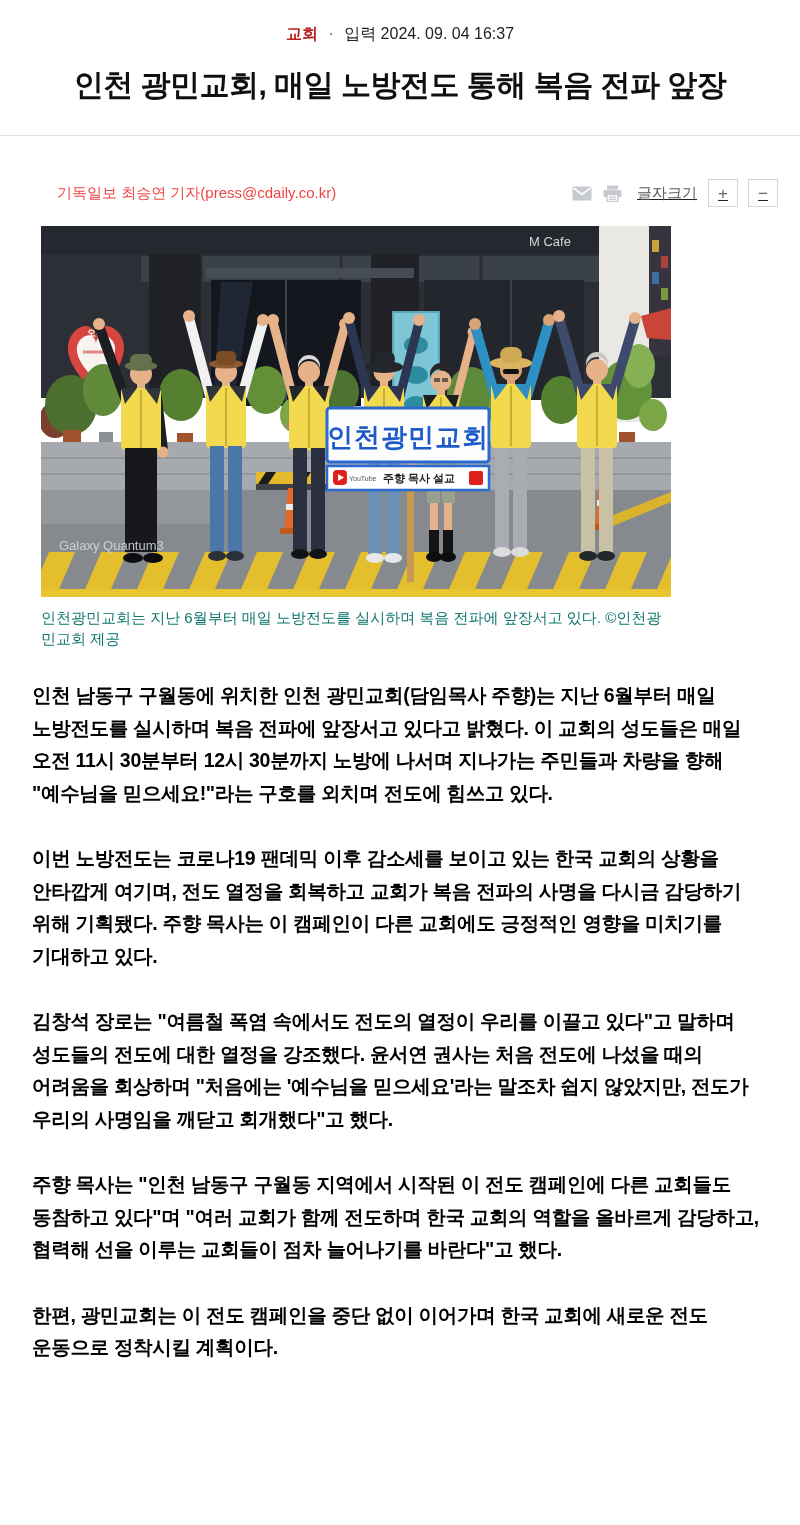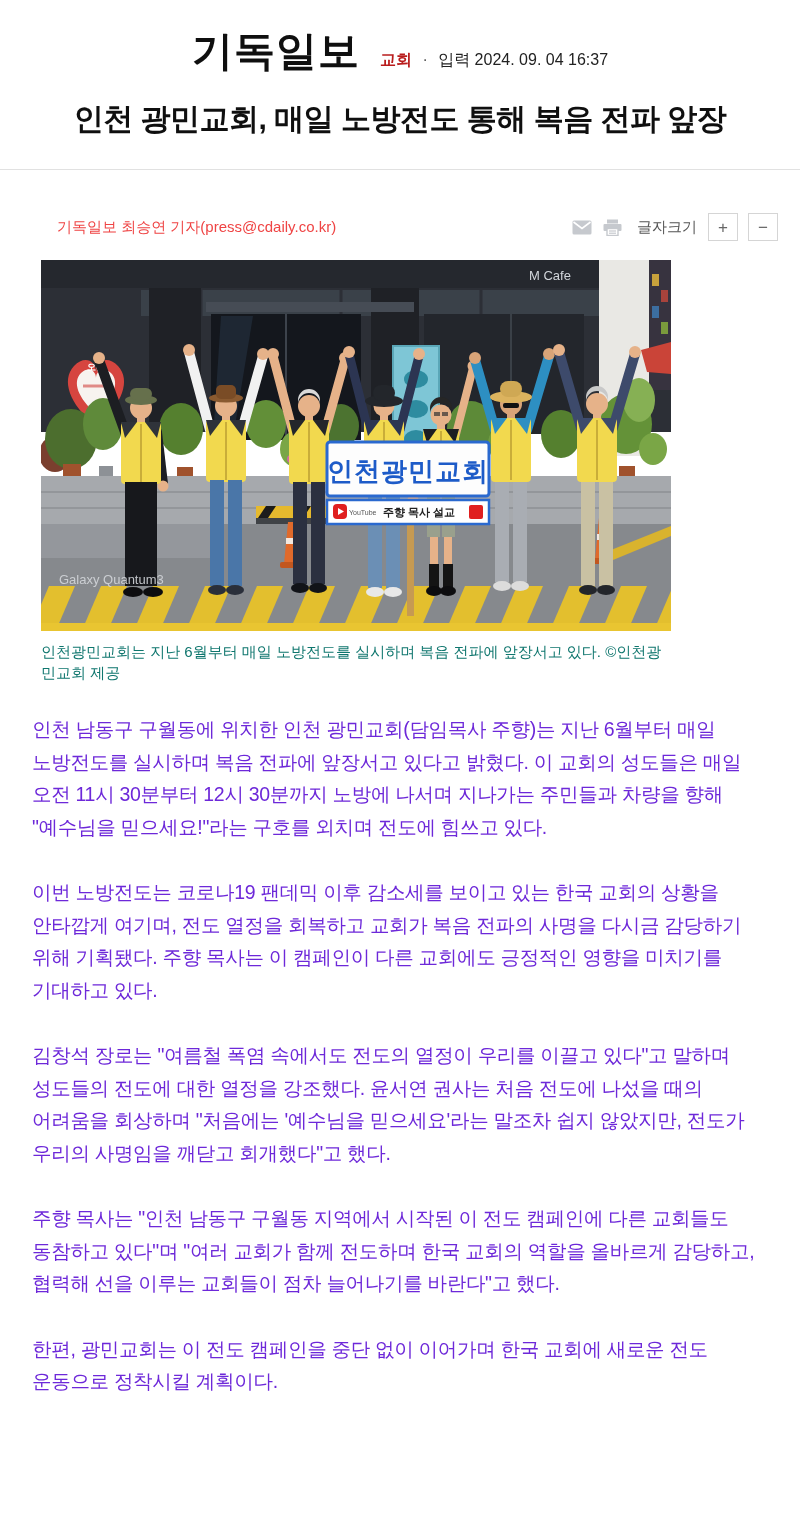--- a/index.html
+++ b/index.html
@@ -9,41 +9,40 @@
   .masthead{display:flex;justify-content:center;align-items:baseline;gap:20px;padding-top:24px;}
   .logo{font-size:41px;font-weight:900;color:#0f0f0f;letter-spacing:1px;cursor:pointer;}
   .meta{font-size:16px;color:#222;}
   .meta .cat{font-weight:700;color:#b91c1c;}
   .meta .sep{margin:0 6px;color:#555;}
   h1.headline{margin:20px 32px 0;text-align:center;font-size:30px;line-height:40px;font-weight:800;color:#0f0f0f;letter-spacing:-0.5px;}
   .divider{border:0;border-top:1px solid #e1e1e1;margin:30px 0 0;}
   
   .byline-row{display:flex;justify-content:space-between;align-items:center;margin:42px 22px 0 57px;height:30px;}
   .reporter{font-size:15px;color:#ef4444;}
-  .tools{display:flex;align-items:center;gap:11px;}
+  .tools{display:flex;align-items:center;gap:11px;text-decoration:underline;}
   .tool-icon{display:inline-flex;cursor:pointer;}
   .fs-label{font-size:15px;color:#555;margin-left:4px;}
   .fs-btn{width:30px;height:28px;border:1px solid #d5d5d5;background:#fff;color:#666;font-size:17px;line-height:26px;text-align:center;cursor:pointer;box-sizing:border-box;}
   .fs-btn.minus{margin-left:-1px;}
   
   figure{margin:12px 41px 0;width:630px;}
   figure svg{display:block;}
   figcaption{margin-top:10px;font-size:15px;line-height:21px;color:#0f766e;text-align:left;}
   
   .article{margin:30px 32px 0;}
-  .article p{margin:0 0 33px;font-size:19.5px;line-height:32.5px;color:#6d28d9;letter-spacing:-0.3px;word-break:keep-all;}
+  .article p{margin:0 0 33px;font-size:19.5px;line-height:32.5px;color:#000000;letter-spacing:-0.3px;word-break:keep-all;font-weight:bold;}
 </style>
 </head>
 <body>
 
 <div class="page">
 
   <header>
     <div class="masthead">
-      <span class="logo">기독일보</span>
       <span class="meta">
         <span class="cat">교회</span>
         <span class="sep">·</span>
         <span>입력 2024. 09. 04 16:37</span>
       </span>
     </div>
     <h1 class="headline">인천 광민교회, 매일 노방전도 통해 복음 전파 앞장</h1>
   </header>
 
   <hr class="divider">

